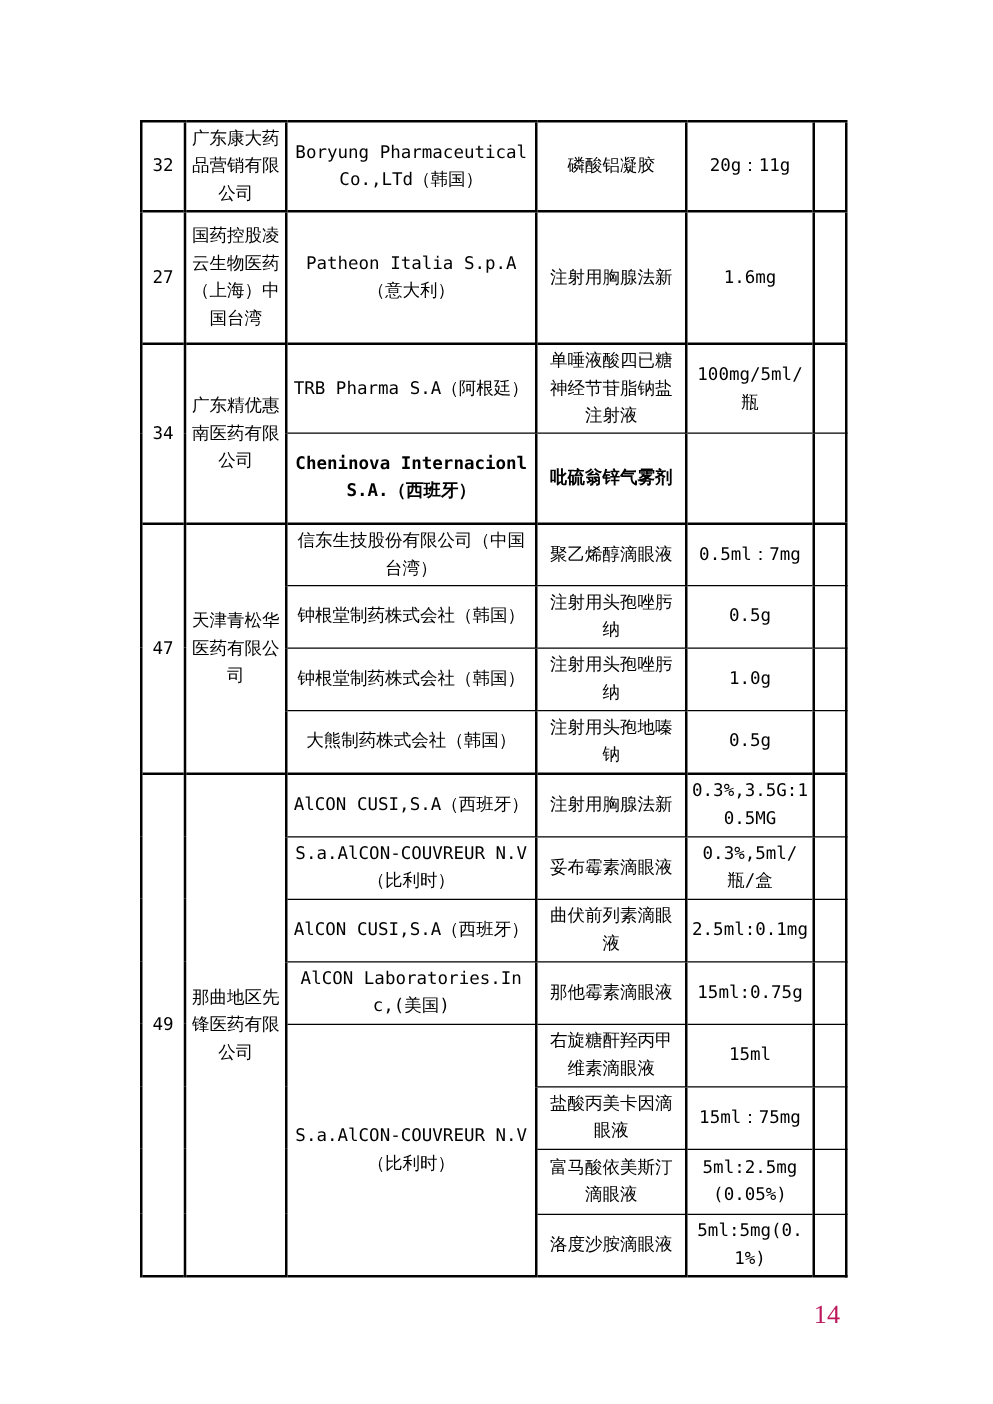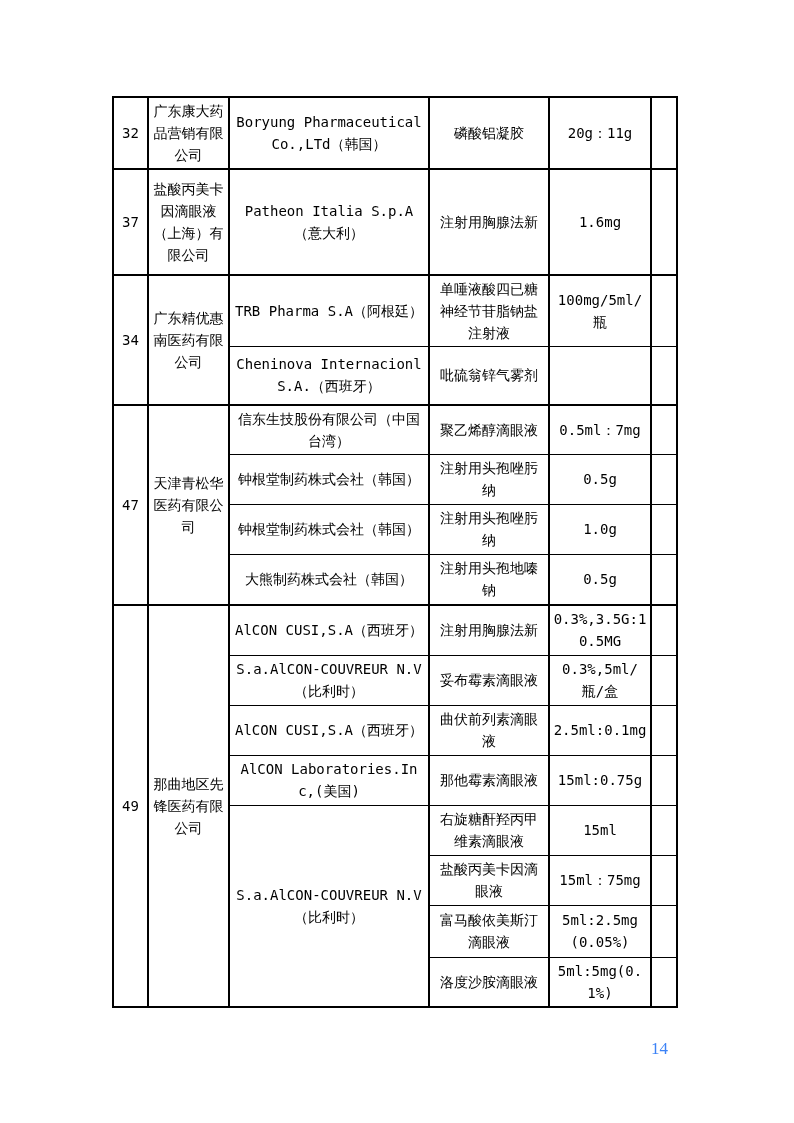--- a/index.html
+++ b/index.html
@@ -37,22 +37,22 @@
   .cell-company { font-size: 15px; line-height: 21px; padding: 2px 4px; word-break: break-all; }
   .cell-manu    { font-size: 12px; line-height: 23px; padding: 2px 4px; word-break: break-all; }
   .cell-drug    { font-size: 15px; line-height: 22px; padding: 2px 7px; word-break: break-all; }
   .cell-spec    { font-size: 13px; line-height: 22px; padding: 2px 2px; word-break: break-all; margin-top: 16px; }
   .cell-empty   { }
   .page-number {
     position: absolute;
     left: 651px;
     top: 1039px;
     font-family: "Liberation Serif", "DejaVu Serif", serif;
-    font-size: 17px;
-    color: #3b82f6;
+    font-size: 21px;
+    color: #be185d;
   }
 </style>
 </head>
 <body>
 
 <div class="table-wrap">
   <table class="drug-table">
     <colgroup>
       <col style="width:35px">
       <col style="width:81px">
@@ -64,36 +64,36 @@
     <tbody>
         <tr class="group-start" style="height: 64px;">
           <td class="cell-no"><span>32</span></td>
           <td class="cell-company"><span>广东康大药品营销有限公司</span></td>
           <td class="cell-manu"><span>Boryung Pharmaceutical Co.,LTd（韩国）</span></td>
           <td class="cell-drug"><span>磷酸铝凝胶</span></td>
           <td class="cell-spec"><span>20g：11g</span></td>
           <td class="cell-empty"></td>
         </tr>
         <tr class="group-start" style="height: 106px;">
-          <td class="cell-no"><span>37</span></td>
-          <td class="cell-company"><span>盐酸丙美卡因滴眼液（上海）有限公司</span></td>
+          <td class="cell-no"><span>27</span></td>
+          <td class="cell-company"><span>国药控股凌云生物医药（上海）中国台湾</span></td>
           <td class="cell-manu"><span>Patheon Italia S.p.A（意大利）</span></td>
           <td class="cell-drug"><span>注射用胸腺法新</span></td>
           <td class="cell-spec"><span>1.6mg</span></td>
           <td class="cell-empty"></td>
         </tr>
         <tr class="group-start" style="height: 60px;">
           <td class="cell-no" rowspan="2"><span>34</span></td>
           <td class="cell-company" rowspan="2"><span>广东精优惠南医药有限公司</span></td>
           <td class="cell-manu"><span>TRB Pharma S.A（阿根廷）</span></td>
           <td class="cell-drug"><span>单唾液酸四已糖神经节苷脂钠盐注射液</span></td>
           <td class="cell-spec"><span>100mg/5ml/瓶</span></td>
           <td class="cell-empty"></td>
         </tr>
-        <tr style="height: 58px;">
+        <tr style="height: 72px; font-weight: bold;">
           <td class="cell-manu"><span>Cheninova InternacionlS.A.（西班牙）</span></td>
           <td class="cell-drug"><span>吡硫翁锌气雾剂</span></td>
           <td class="cell-spec"><span></span></td>
           <td class="cell-empty"></td>
         </tr>
         <tr class="group-start" style="height: 47px;">
           <td class="cell-no" rowspan="4"><span>47</span></td>
           <td class="cell-company" rowspan="4"><span>天津青松华医药有限公司</span></td>
           <td class="cell-manu"><span>信东生技股份有限公司（中国台湾）</span></td>
           <td class="cell-drug"><span>聚乙烯醇滴眼液</span></td>

